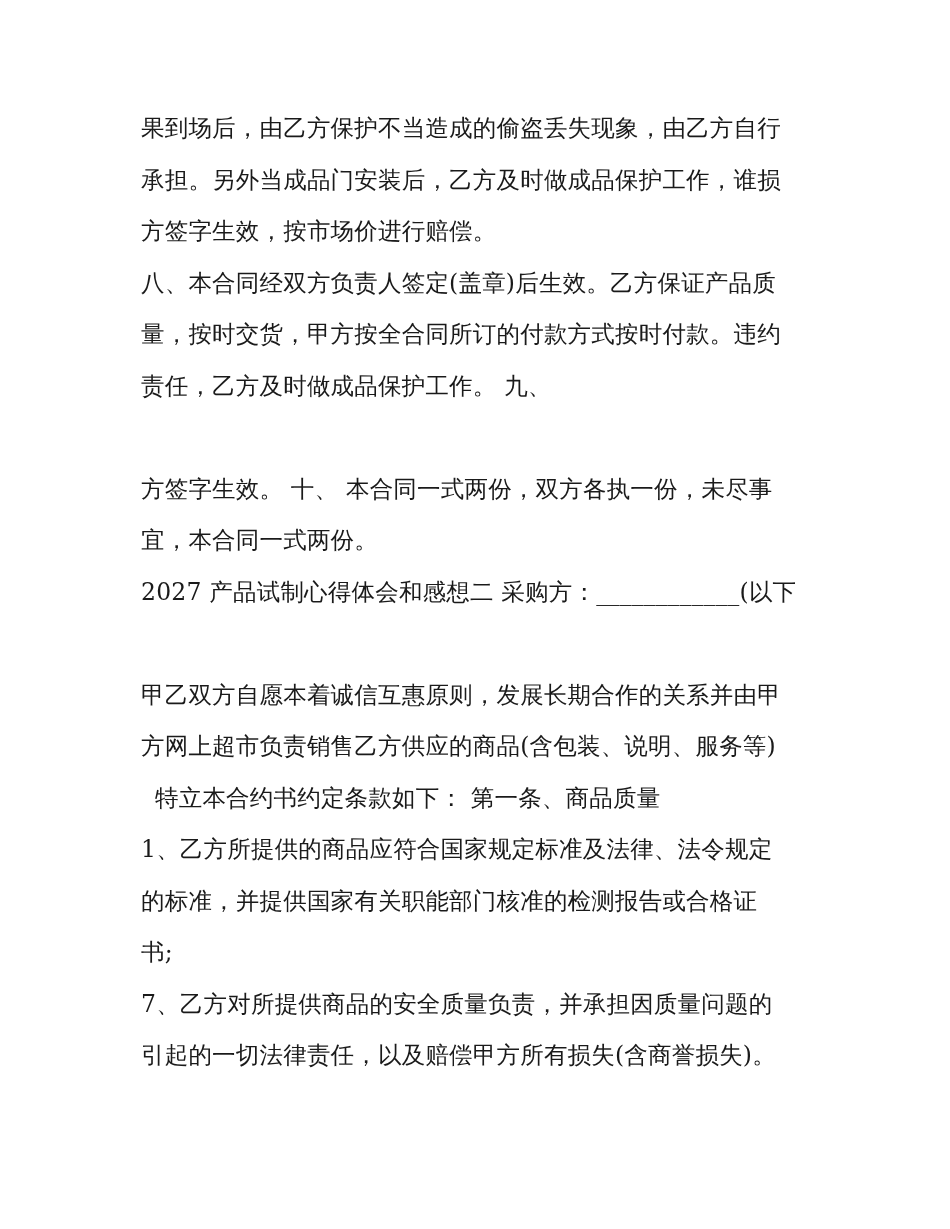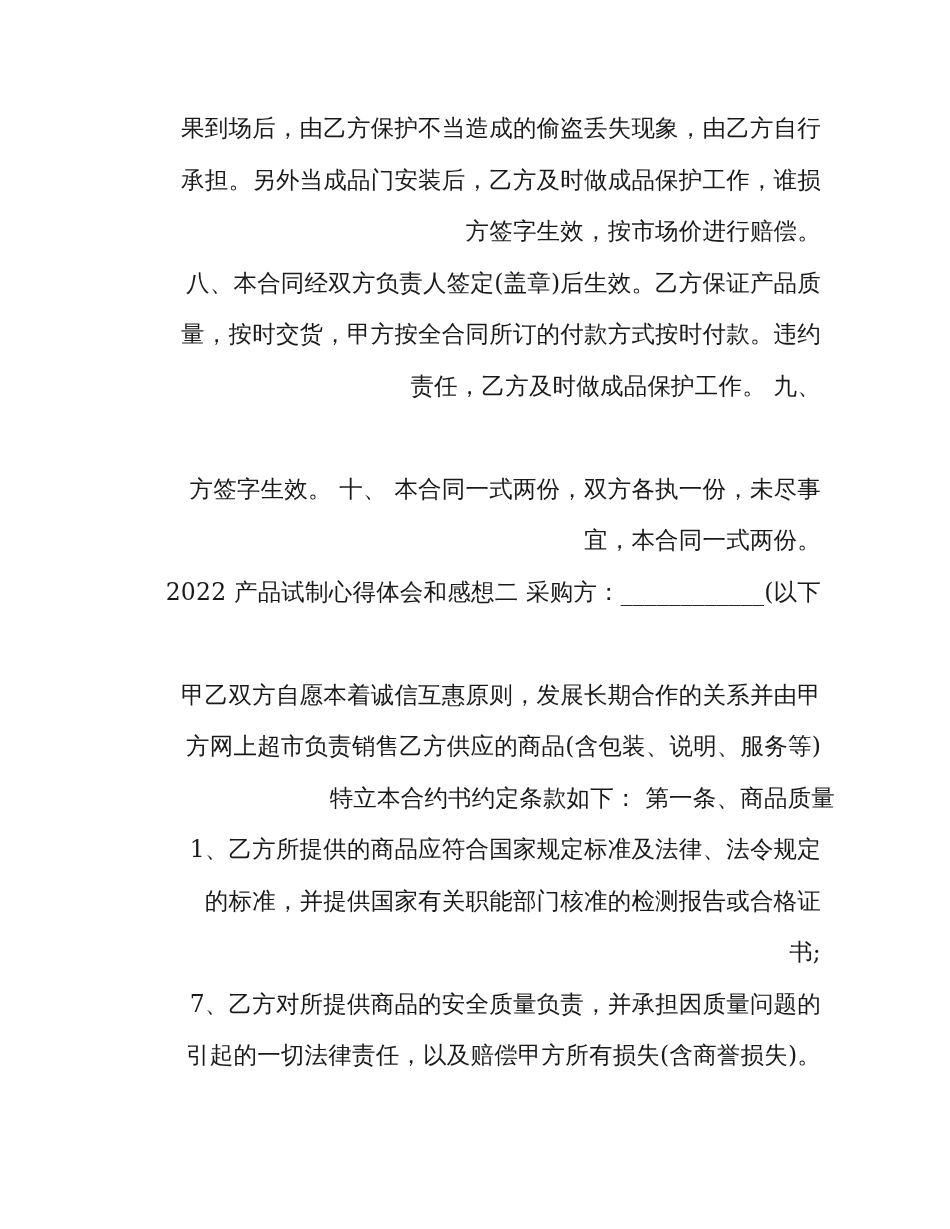--- a/index.html
+++ b/index.html
@@ -15,21 +15,20 @@
       font-family: "DejaVu Serif", "Liberation Serif", serif;
       color: #1a1a1a;
     }
     .page {
       position: absolute;
       left: 0;
       top: 0;
       width: 950px;
       height: 1229px;
       background: #ffffff;
-      text-align: right;
     }
     .line {
       position: absolute;
       left: 141px;
       width: 680px;
       height: 40px;
       font-size: 23.5px;
       line-height: 40px;
       white-space: nowrap;
       letter-spacing: 0.2px;
@@ -40,21 +39,21 @@
 
 <div class="page">
   <div class="line" style="top:108px;">果到场后，由乙方保护不当造成的偷盗丢失现象，由乙方自行</div>
   <div class="line" style="top:160px;">承担。另外当成品门安装后，乙方及时做成品保护工作，谁损</div>
   <div class="line" style="top:211px;">方签字生效，按市场价进行赔偿。</div>
   <div class="line" style="top:263px;">八、本合同经双方负责人签定(盖章)后生效。乙方保证产品质</div>
   <div class="line" style="top:314px;">量，按时交货，甲方按全合同所订的付款方式按时付款。违约</div>
   <div class="line" style="top:366px;">责任，乙方及时做成品保护工作。 九、</div>
   <div class="line" style="top:469px;">方签字生效。 十、 本合同一式两份，双方各执一份，未尽事</div>
   <div class="line" style="top:520px;">宜，本合同一式两份。</div>
-  <div class="line" style="top:572px;">2022 产品试制心得体会和感想二 采购方：____________(以下</div>
+  <div class="line" style="top:572px;">2027 产品试制心得体会和感想二 采购方：____________(以下</div>
   <div class="line" style="top:675px;">甲乙双方自愿本着诚信互惠原则，发展长期合作的关系并由甲</div>
   <div class="line" style="top:726px;">方网上超市负责销售乙方供应的商品(含包装、说明、服务等)</div>
   <div class="line" style="top:778px;margin-left:14px;">特立本合约书约定条款如下： 第一条、商品质量</div>
   <div class="line" style="top:829px;">1、乙方所提供的商品应符合国家规定标准及法律、法令规定</div>
   <div class="line" style="top:881px;">的标准，并提供国家有关职能部门核准的检测报告或合格证</div>
   <div class="line" style="top:932px;">书;</div>
   <div class="line" style="top:984px;">7、乙方对所提供商品的安全质量负责，并承担因质量问题的</div>
   <div class="line" style="top:1035px;">引起的一切法律责任，以及赔偿甲方所有损失(含商誉损失)。</div>
 </div>
 

